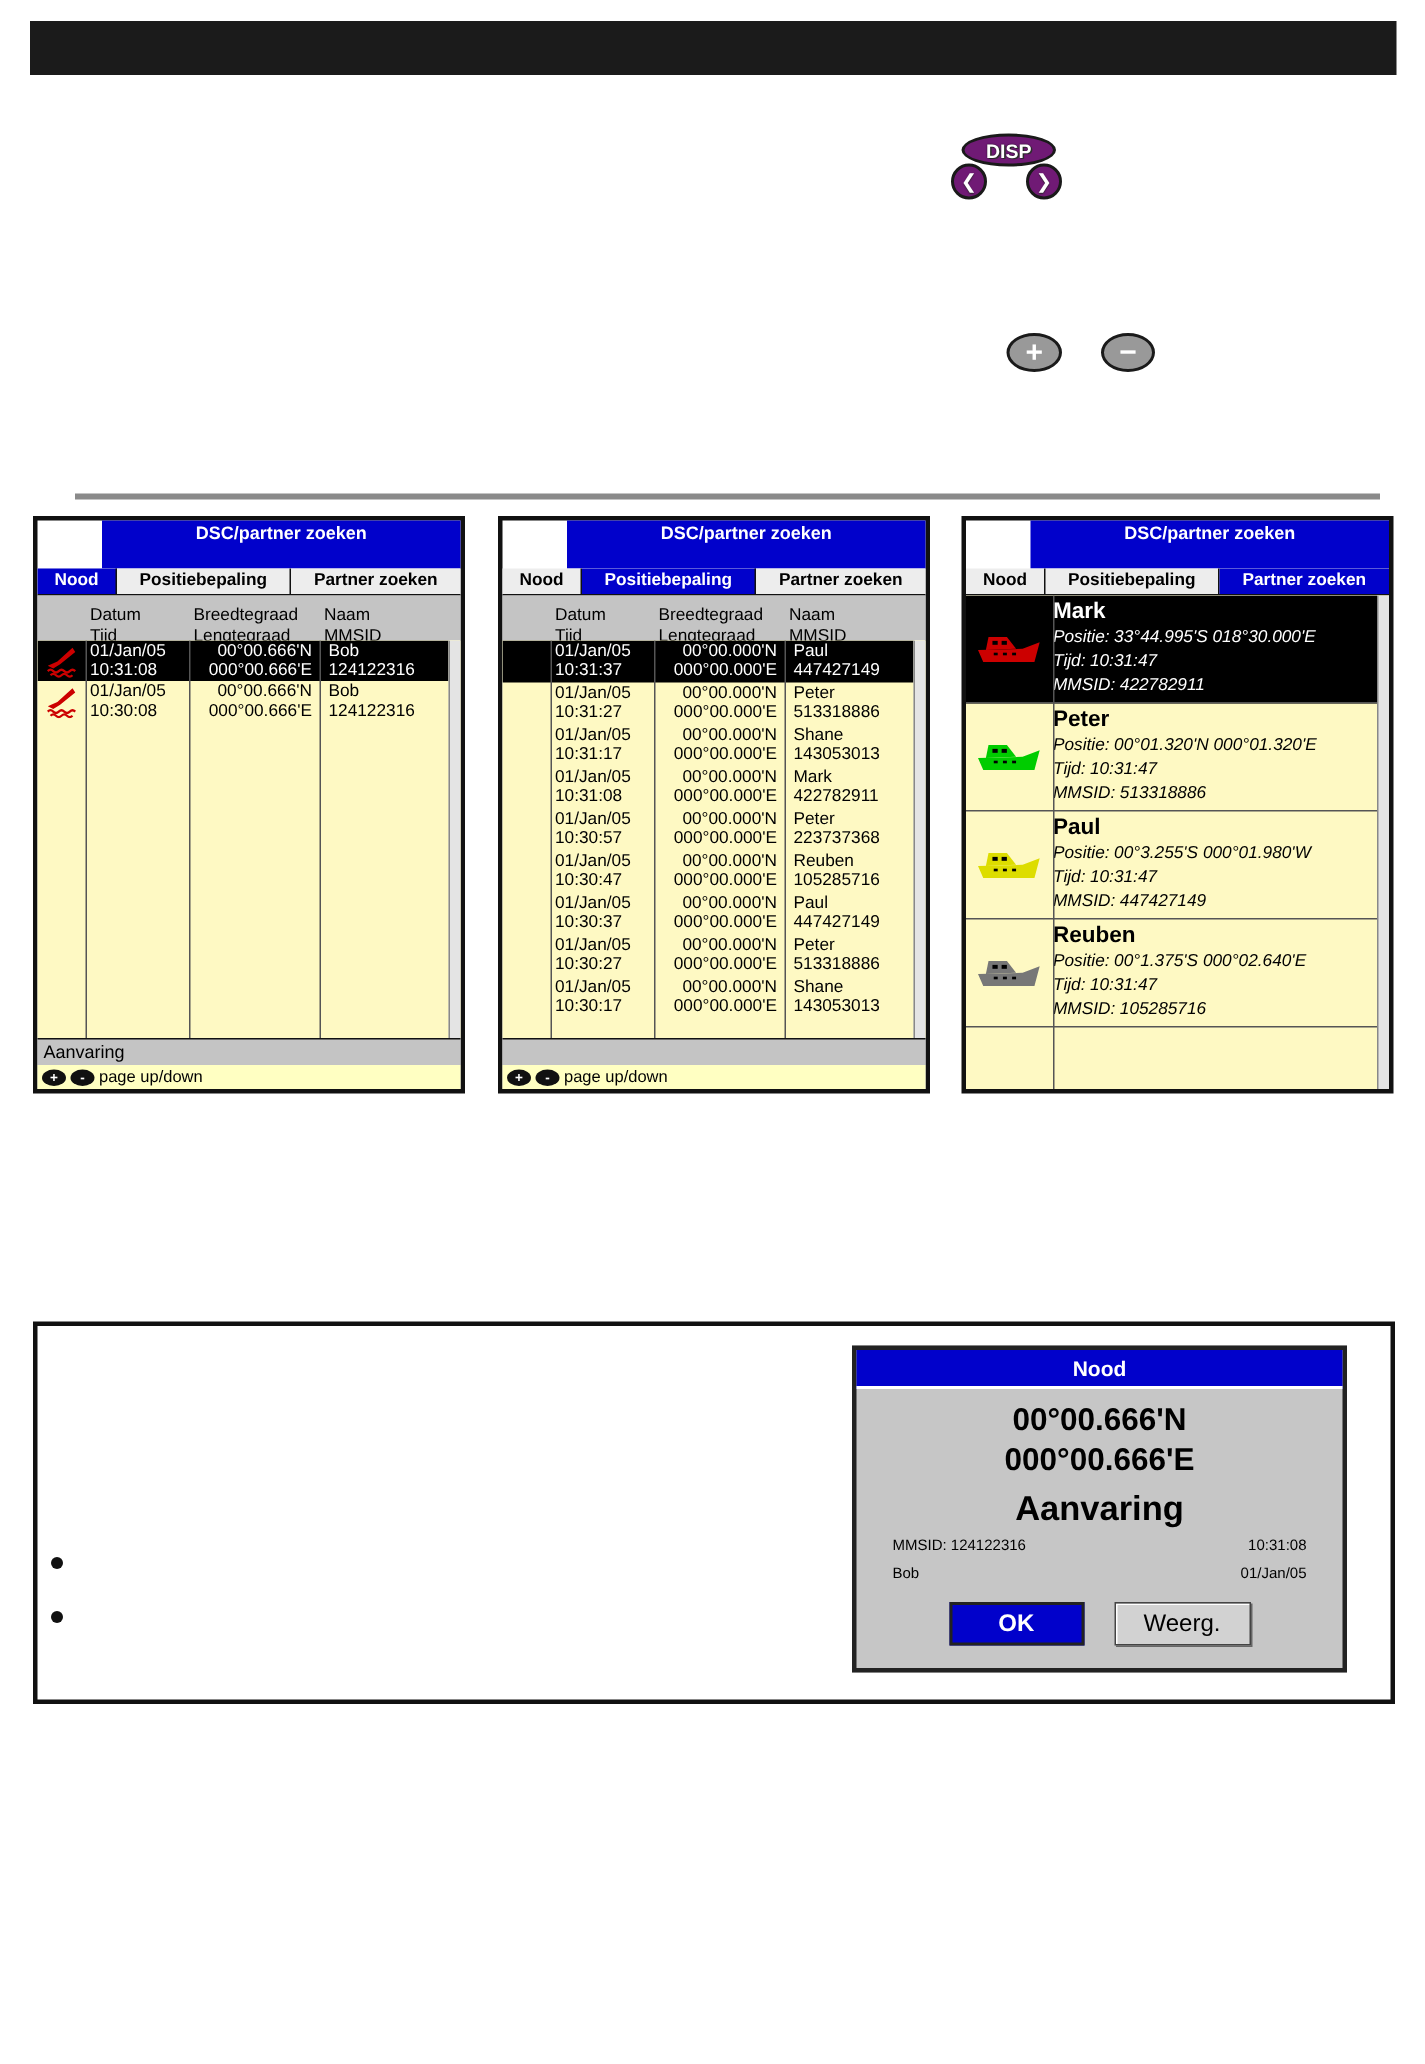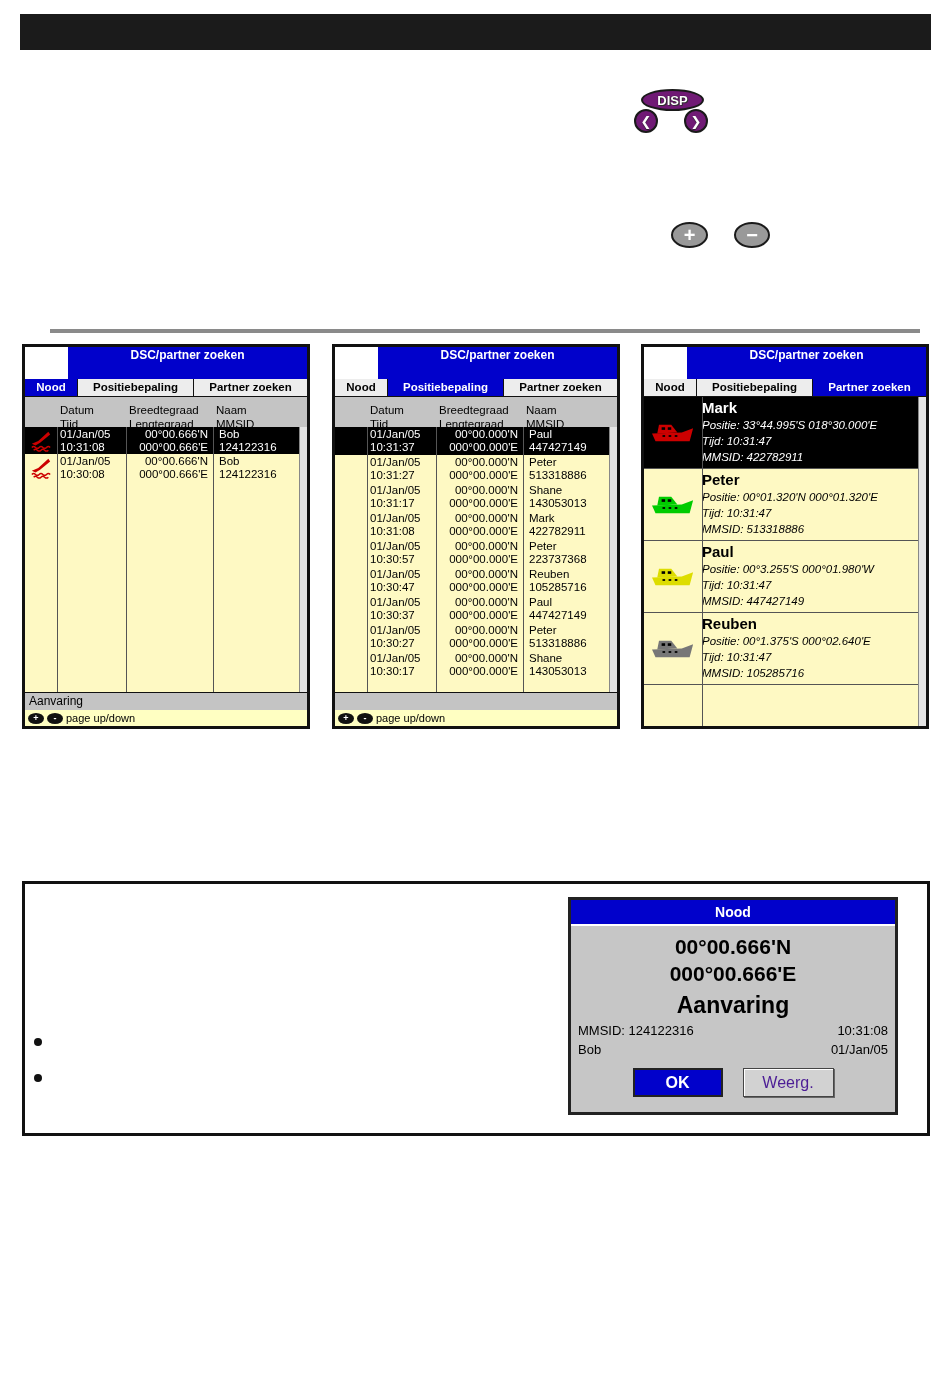--- a/index.html
+++ b/index.html
@@ -71,25 +71,25 @@
   .bullet-1{left:34px;top:1038px;} .bullet-2{left:34px;top:1074px;}
 
   
   .dialog{position:absolute;left:568px;top:897px;width:330px;height:218px;border:3px solid #222;
           box-sizing:border-box;background:#c6c6c6;display:flex;flex-direction:column;}
   .dlg-title{height:24px;background:#0101cb;color:#fff;font-weight:bold;font-size:14px;line-height:24px;
              text-align:center;border-bottom:2px solid #fff;flex:0 0 auto;}
   .dlg-body{flex:1;display:flex;flex-direction:column;padding-top:7px;}
   .dlg-coord{font-weight:bold;font-size:21px;text-align:center;line-height:27px;}
   .dlg-nature{font-weight:bold;font-size:23px;text-align:center;line-height:31px;margin-top:3px;}
-  .dlg-row{display:flex;justify-content:space-between;font-size:13px;line-height:19px;padding:0 7px;}
+  .dlg-row{display:flex;justify-content:space-between;font-size:10px;line-height:19px;padding:0 24px;}
   .dlg-buttons{display:flex;justify-content:center;gap:20px;margin-top:9px;}
   .btn{font-family:inherit;box-sizing:border-box;height:29px;}
   .btn-ok{width:90px;background:#0101cb;color:#fff;font-weight:bold;font-size:16px;border:2px solid #222;}
-  .btn-weerg{width:91px;background:#d2d2d2;color:#4c1d95;font-size:16px;border:1px solid #444;
+  .btn-weerg{width:91px;background:#d2d2d2;color:#000000;font-size:16px;border:1px solid #444;
              box-shadow:inset 1px 1px 0 #fff, 1px 1px 0 #666;}
 </style>
 </head>
 <body>
 
 <div class="page">
 
   <div class="top-bar"></div>
 
   <div class="key-ellipse disp-key">DISP</div>

